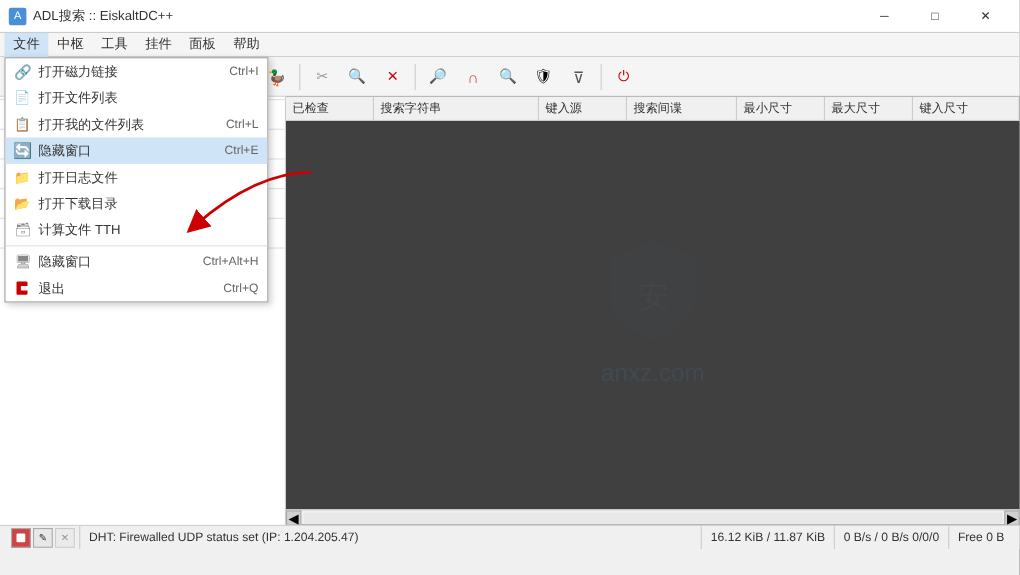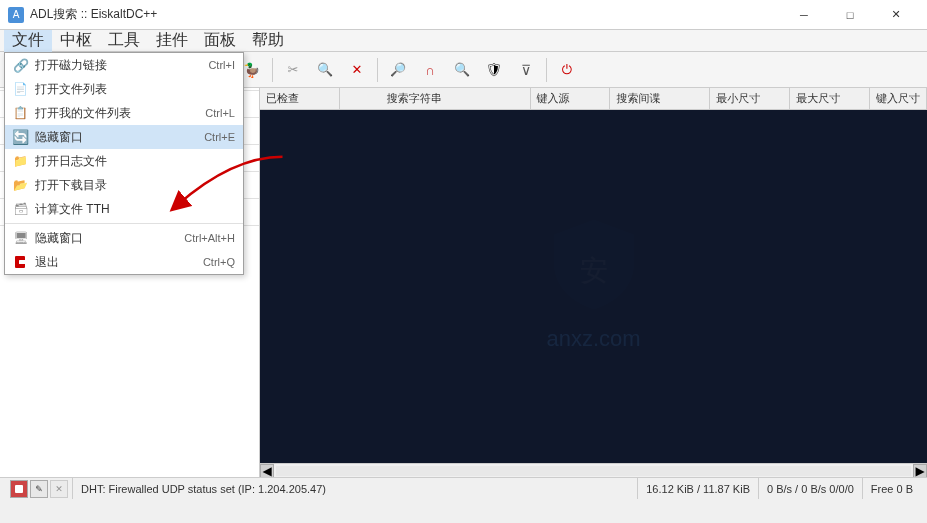--- a/index.html
+++ b/index.html
@@ -65,21 +65,21 @@
       background: #f5f5f5;
       height: 22px;
       display: flex;
       align-items: center;
       padding: 0 4px;
       border-bottom: 1px solid #ccc;
     }
     .menu-item {
       padding: 2px 8px;
       cursor: pointer;
-      font-size: 16px;
+      font-size: 12px;
       color: #333;
       height: 22px;
       display: flex;
       align-items: center;
     }
     .menu-item:hover, .menu-item.active {
       background: #d0e4f7;
     }
 
     
@@ -144,21 +144,21 @@
     }
     .sidebar-sep {
       height: 1px;
       background: #e0e0e0;
       margin: 2px 0;
     }
 
     
     .content-area {
       flex: 1;
-      background: #0f172a;
+      background: #404040;
       position: relative;
       overflow: hidden;
     }
     .content-header {
       display: flex;
       background: #f0f0f0;
       border-bottom: 1px solid #ccc;
       height: 22px;
     }
     .col-header {
@@ -420,21 +420,21 @@
         </svg>
       </div>
       <span>Other Widgets</span>
     </div>
   </div>
 
   <div class="content-area">
 
     <div class="content-header">
       <div class="col-header" style="width:80px;">已检查</div>
-      <div class="col-header" style="width:150px;margin-left:41px;">搜索字符串</div>
+      <div class="col-header" style="width:150px;">搜索字符串</div>
       <div class="col-header" style="width:80px;">键入源</div>
       <div class="col-header" style="width:100px;">搜索间谍</div>
       <div class="col-header" style="width:80px;">最小尺寸</div>
       <div class="col-header" style="width:80px;">最大尺寸</div>
       <div class="col-header" style="flex:1;">键入尺寸</div>
     </div>
 
     <div class="watermark">
       <div style="font-size:90px; color:#4a90d9; opacity:0.3;">
         <svg width="100" height="100" viewBox="0 0 100 100">

